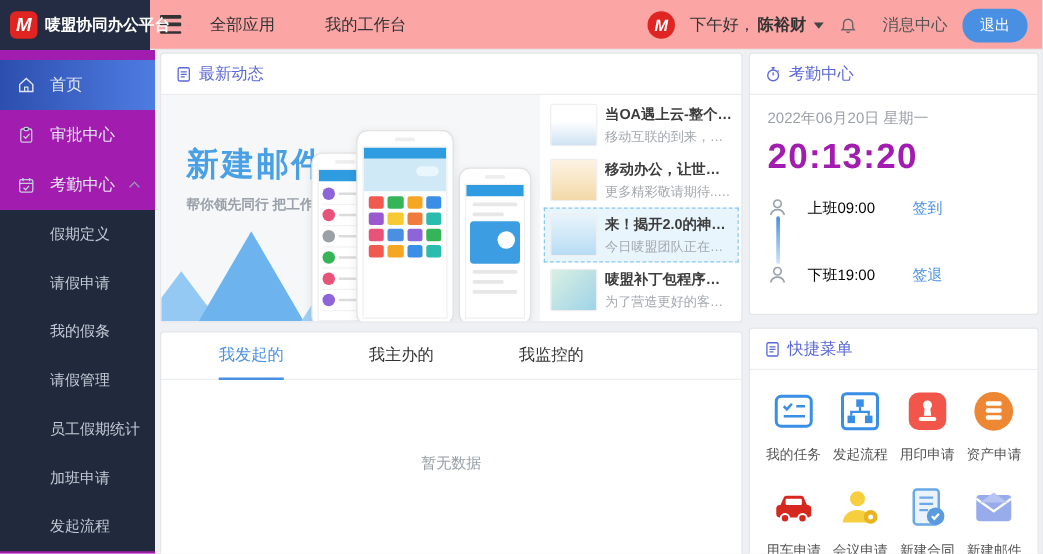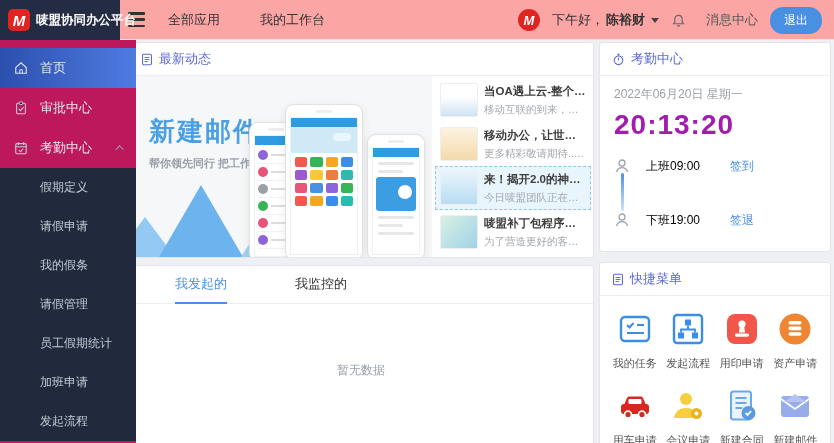--- a/index.html
+++ b/index.html
@@ -17,21 +17,21 @@
   .topnav span { font-size:13px; color:#333; cursor:pointer; }
   .top-right { position:absolute; right:12px; top:0; height:40px; display:flex; align-items:center; gap:12px; }
   .avatar { width:22px; height:22px; background:#e02421; border-radius:50%; color:#fff; font-weight:bold; font-style:italic; display:flex; align-items:center; justify-content:center; font-size:13px; }
   .greeting { font-size:13px; color:#333; display:flex; align-items:center; gap:2px; cursor:pointer; }
   .greeting b { font-weight:bold; }
   .caret-down { width:0; height:0; border-left:4px solid transparent; border-right:4px solid transparent; border-top:5px solid #444; margin-left:4px; }
   .msg { display:flex; align-items:center; gap:20px; font-size:13px; color:#555; cursor:pointer; }
   .logout-btn { background:#4a90e2; color:#fff; font-size:12px; border:none; border-radius:13px; padding:5px 14px; cursor:pointer; }
 
   
-  .sidebar { position:absolute; left:0; top:40px; bottom:0; width:136px; background:#be185d; padding-top:8px; z-index:5; }
+  .sidebar { position:absolute; left:0; top:40px; bottom:0; width:124px; background:#a21caf; padding-top:8px; z-index:5; }
   .side-item { height:40px; display:flex; align-items:center; gap:12px; padding-left:14px; color:#e4e7ee; font-size:13px; cursor:pointer; }
   .side-item.active { background:linear-gradient(90deg,#2c4fae,#4f7ce2); }
   .side-item .chev { margin-left:auto; margin-right:12px; width:6px; height:6px; border-left:1.5px solid #98a2b6; border-top:1.5px solid #98a2b6; transform:rotate(45deg) translateY(2px); }
   .submenu { background:#212a3c; }
   .sub-item { height:39px; display:flex; align-items:center; padding-left:40px; color:#c3cad7; font-size:12px; cursor:pointer; white-space:nowrap; }
 
   
   .panel { position:absolute; background:#fff; border:1px solid #e3e6ea; border-radius:3px; }
   .panel-head { height:33px; display:flex; align-items:center; gap:6px; padding:0 12px; border-bottom:1px solid #ededf0; color:#5a68d8; font-size:13px; }
 
@@ -296,20 +296,21 @@
               <div class="news-desc">为了营造更好的客户体验，唛</div>
             </div>
         </div>
       </div>
     </div>
   </div>
 
   <div class="panel panel-tasks">
     <div class="tab-row">
       <div class="tab active">我发起的</div>
+      <div class="tab">我主办的</div>
       <div class="tab">我监控的</div>
     </div>
     <div class="empty">暂无数据</div>
   </div>
 
   <div class="panel panel-att">
     <div class="panel-head">
       <svg width="13" height="13" viewBox="0 0 16 16">
           <circle cx="8" cy="9" r="5.3" fill="none" stroke="#5a68d8" stroke-width="1.3"></circle>
           <path d="M6.5 1.5h3M8 1.5v2M8 9V5.8" stroke="#5a68d8" stroke-width="1.3"></path>

